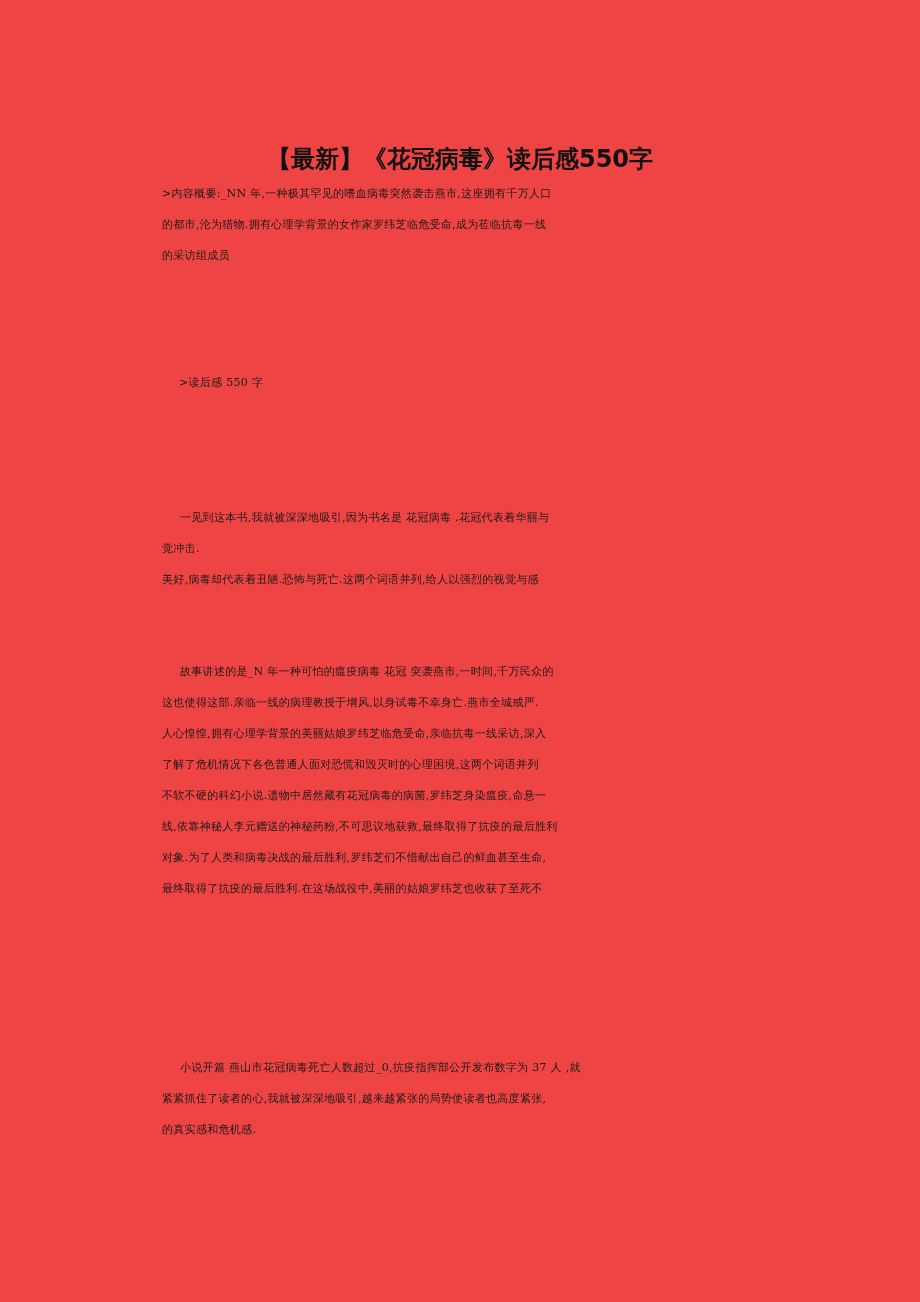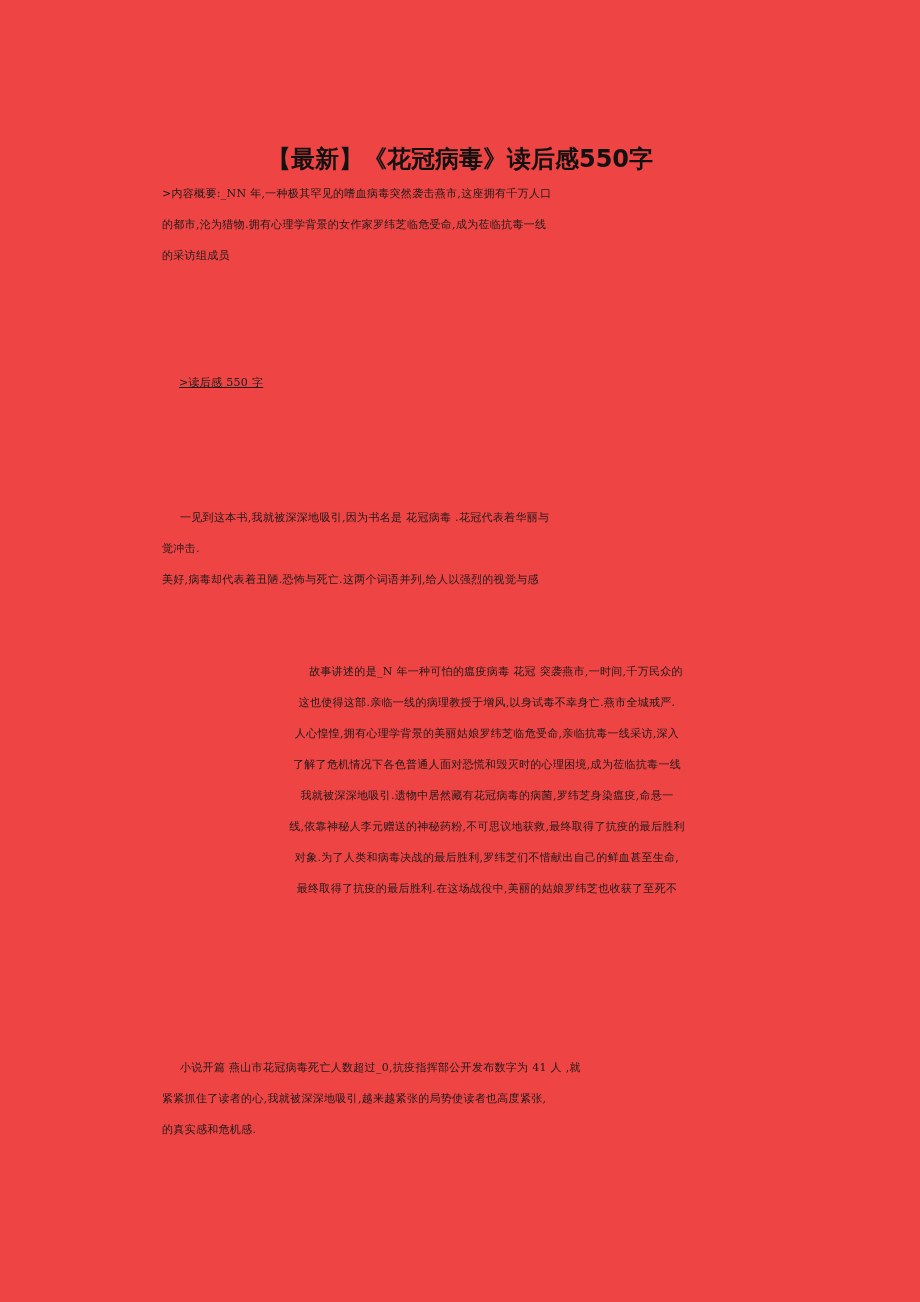--- a/index.html
+++ b/index.html
@@ -47,23 +47,23 @@
       margin-left: 24px;
     }
     .block p {
       margin: 0;
       padding: 0;
     }
     .indent {
       text-indent: 18px;
     }
     #summary { top: 178px; }
-    #heading { top: 367px; left: 155px; text-decoration: underline; }
+    #heading { top: 367px; left: 155px; }
     #para1 { top: 502px; }
-    #para2 { top: 656px; text-align: center; }
+    #para2 { top: 656px; }
     #para3 { top: 1052px; width: 680px; }
   </style>
 </head>
 <body>
 
 <div class="page">
 
   <div class="title">【最新】《花冠病毒》读后感550字</div>
 
   <div class="block" id="summary">
@@ -79,26 +79,26 @@
   <div class="block" id="para1">
     <p class="indent">一见到这本书,我就被深深地吸引,因为书名是  花冠病毒  .花冠代表着华丽与</p>
     <p>觉冲击.</p>
     <p>美好,病毒却代表着丑陋.恐怖与死亡.这两个词语并列,给人以强烈的视觉与感</p>
   </div>
 
   <div class="block" id="para2">
     <p class="indent">故事讲述的是_N 年一种可怕的瘟疫病毒  花冠  突袭燕市,一时间,千万民众的</p>
     <p>这也使得这部.亲临一线的病理教授于增风,以身试毒不幸身亡.燕市全城戒严.</p>
     <p>人心惶惶,拥有心理学背景的美丽姑娘罗纬芝临危受命,亲临抗毒一线采访,深入</p>
-    <p>了解了危机情况下各色普通人面对恐慌和毁灭时的心理困境,成为莅临抗毒一线</p>
-    <p>我就被深深地吸引.遗物中居然藏有花冠病毒的病菌,罗纬芝身染瘟疫,命悬一</p>
+    <p>了解了危机情况下各色普通人面对恐慌和毁灭时的心理困境,这两个词语并列</p>
+    <p>不软不硬的科幻小说.遗物中居然藏有花冠病毒的病菌,罗纬芝身染瘟疫,命悬一</p>
     <p>线,依靠神秘人李元赠送的神秘药粉,不可思议地获救,最终取得了抗疫的最后胜利</p>
     <p>对象.为了人类和病毒决战的最后胜利,罗纬芝们不惜献出自己的鲜血甚至生命,</p>
     <p>最终取得了抗疫的最后胜利.在这场战役中,美丽的姑娘罗纬芝也收获了至死不</p>
   </div>
 
   <div class="block" id="para3">
-    <p class="indent">小说开篇  燕山市花冠病毒死亡人数超过_0,抗疫指挥部公开发布数字为 41 人  ,就</p>
+    <p class="indent">小说开篇  燕山市花冠病毒死亡人数超过_0,抗疫指挥部公开发布数字为 37 人  ,就</p>
     <p>紧紧抓住了读者的心,我就被深深地吸引,越来越紧张的局势使读者也高度紧张,</p>
     <p>的真实感和危机感.</p>
   </div>
 
 </div>
 
 </body></html>

